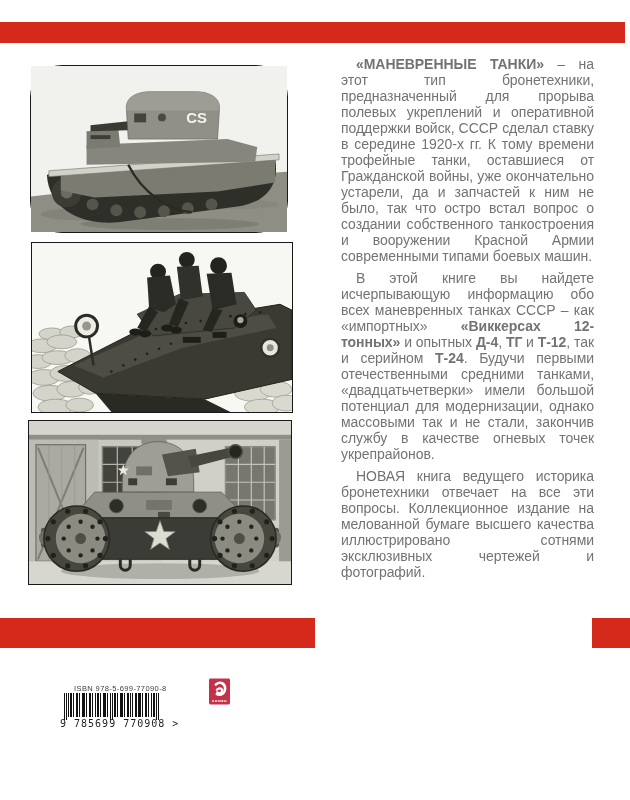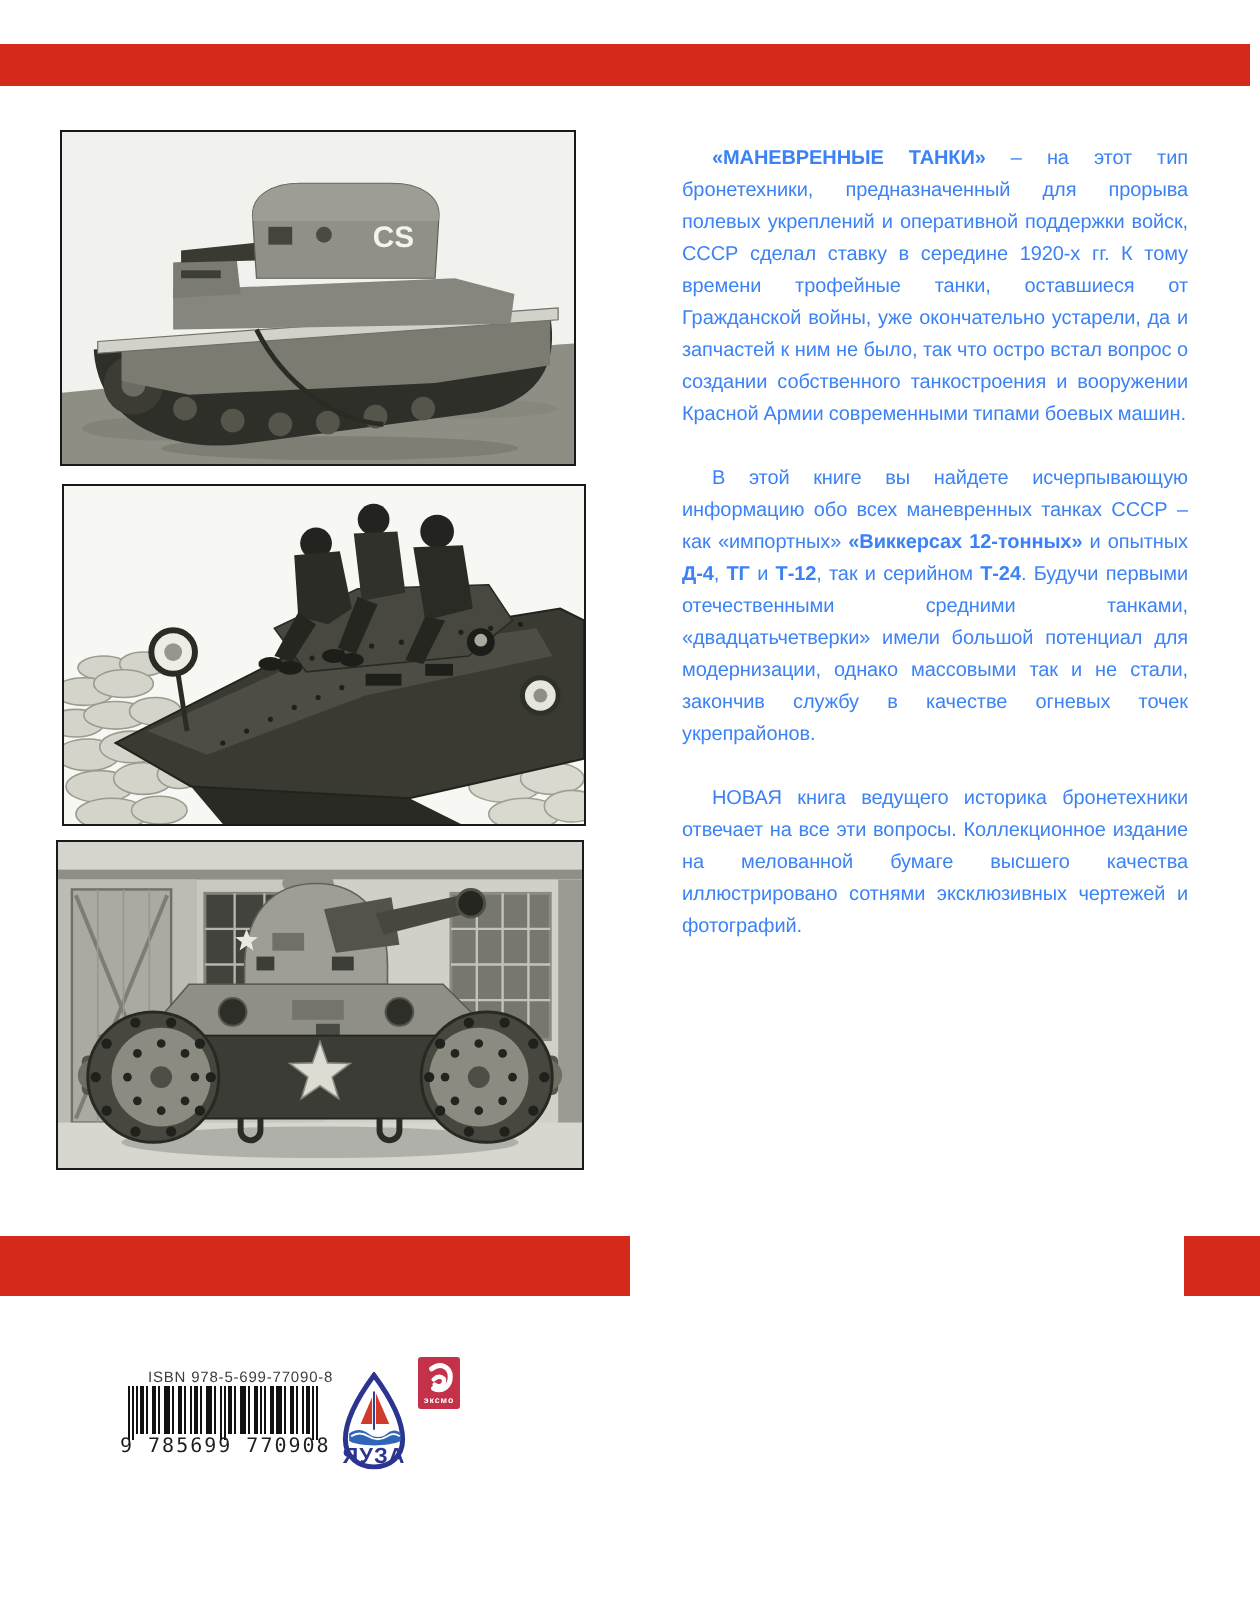--- a/index.html
+++ b/index.html
@@ -4,26 +4,26 @@
 <style>
   html,body{margin:0;padding:0;background:#ffffff;}
   .page{position:relative;width:630px;height:800px;background:#ffffff;overflow:hidden;
         font-family:"Liberation Sans",sans-serif;}
   .bar{position:absolute;background:#d5291c;}
   .bar-top{left:0;top:22px;width:625px;height:21px;}
   .bar-bot-left{left:0;top:618px;width:315px;height:30px;}
   .bar-bot-right{left:592px;top:618px;width:38px;height:30px;}
   .ph{position:absolute;border:1.5px solid #191919;background:#f2f2ef;box-sizing:border-box;}
   .ph svg{display:block;width:100%;height:100%;}
-  .ph1{left:30px;top:65px;width:258px;height:168px;}
+  .ph1{left:30px;top:65px;width:258px;height:168px;border-radius:32px;}
   .ph2{left:31px;top:242px;width:262px;height:171px;}
   .ph3{left:28px;top:420px;width:264px;height:165px;}
   .blurb{position:absolute;left:341px;top:56px;width:253px;}
-  .blurb p{margin:16px 0 6px 0;text-align:justify;text-indent:15px;font-size:10px;
-           line-height:16px;color:#3b82f6;letter-spacing:-0.05px;
+  .blurb p{margin:0 0 6px 0;text-align:justify;text-indent:15px;font-size:14px;
+           line-height:16px;color:#737373;letter-spacing:-0.05px;
            hyphens:auto;-webkit-hyphens:auto;word-spacing:-0.2px;}
   .b{font-weight:bold;}
   .isbn-label{position:absolute;left:74px;top:684px;font-size:7.5px;letter-spacing:0.4px;
               color:#3d3d3d;white-space:nowrap;text-align:center;}
   .barcode{position:absolute;left:64px;top:693px;width:95px;height:27px;}
   .barcode svg{display:block;width:100%;height:100%;}
   .barcode-digits{position:absolute;left:60px;top:718px;width:112px;text-align:center;
                   font-family:"DejaVu Sans Mono",monospace;font-size:10px;letter-spacing:1px;
                   color:#1d1d1d;white-space:nowrap;}
   .logo{position:absolute;}
@@ -300,31 +300,20 @@
           <rect x="84" y="0" width="1" height="24"></rect>
         <rect x="87" y="0" width="1" height="24"></rect>
           <rect x="89" y="0" width="2" height="24"></rect>
         <rect x="92" y="0" width="1" height="27"></rect>
           <rect x="94" y="0" width="1" height="27"></rect>
       </g>
     </svg>
   </div>
   <div class="barcode-digits">9 785699 770908 &gt;</div>
 
-  <div class="logo logo-yauza">
-    <svg viewBox="0 0 44 52">
-      <path d="M22 1.5 C15 11 7 24 7 35 C7 44.5 14 49.5 22 49.5 C30 49.5 37 44.5 37 35 C37 24 29 11 22 1.5 Z" fill="#ffffff" stroke="#2b3590" stroke-width="2.6"></path>
-      <line x1="22" y1="10" x2="22" y2="30" stroke="#2b3590" stroke-width="1"></line>
-      <polygon points="23,11 30,27 23,27" fill="#d13b2a"></polygon>
-      <polygon points="21,13 15,27 21,27" fill="#d13b2a"></polygon>
-      <path d="M9 32 C12 29.5 16 29.5 19 32 C22 34.5 26 34.5 29 32 C31.5 30 34 30 36 32 L36 36 C30 39 14 39 9 36 Z" fill="#2f66b5"></path>
-      <path d="M10 33.5 C13 31.5 16 31.5 19 33.5 C22 35.5 26 35.5 29 33.5 C31 32 33.5 32 35.5 33.5" fill="none" stroke="#ffffff" stroke-width="1"></path>
-      <text x="22" y="47.5" text-anchor="middle" font-family="Liberation Sans, sans-serif" font-size="11.5" font-weight="bold" fill="#2b3590" letter-spacing="0.5">ЯУЗА</text>
-    </svg>
-  </div>
 
   <div class="logo logo-eksmo">
     <svg viewBox="0 0 43 53">
       <rect width="43" height="53" rx="3" fill="#c4324a"></rect>
       <path d="M14 12 C23 5 33 10 33 20 C33 30 25 36 16 32" fill="none" stroke="#ffffff" stroke-width="5.2" stroke-linecap="round"></path>
       <path d="M16 23 C21 18 28 20 26.5 26 C25.5 30 20 31 17 28" fill="none" stroke="#ffffff" stroke-width="4.4" stroke-linecap="round"></path>
       <text x="21.5" y="47" text-anchor="middle" font-family="Liberation Sans, sans-serif" font-size="9" font-weight="bold" fill="#ffffff" letter-spacing="1">эксмо</text>
     </svg>
   </div>
 

